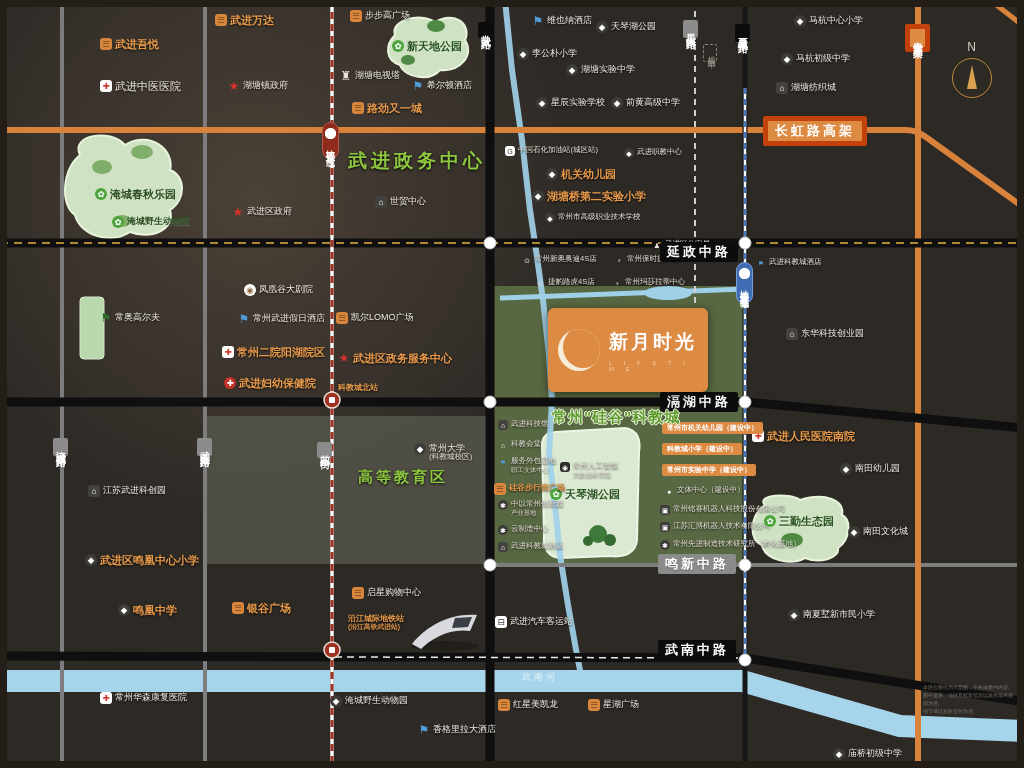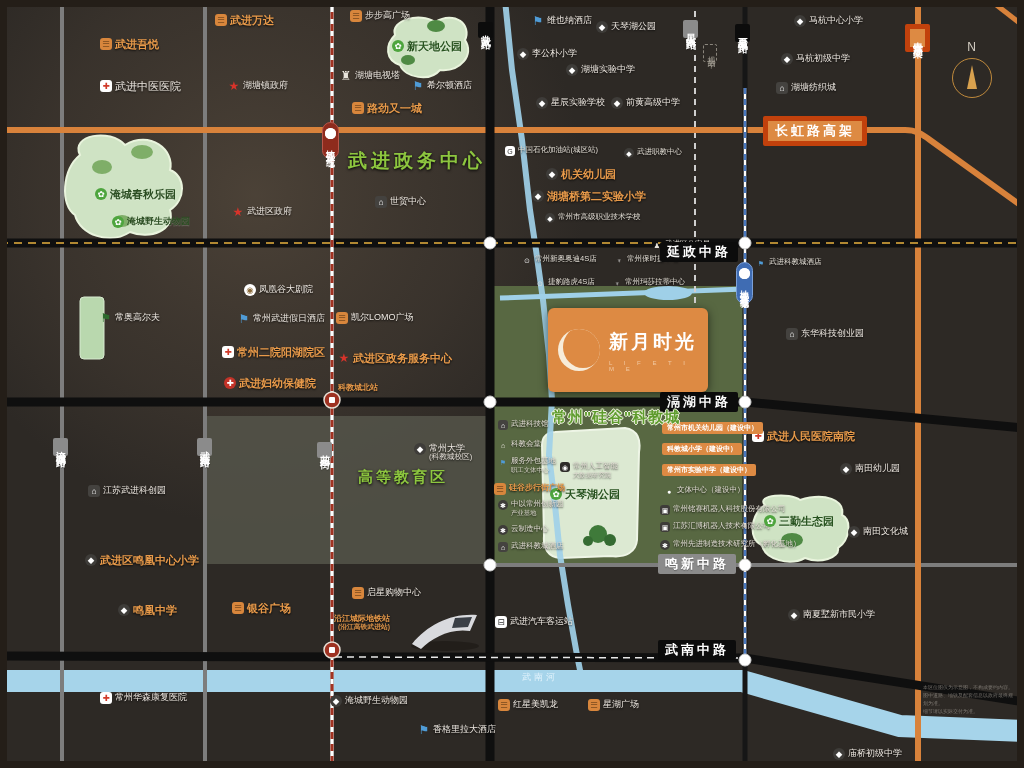--- a/index.html
+++ b/index.html
@@ -600,21 +600,21 @@
         <span class="lbl">
           <div>星湖广场</div>
         </span>
       </div>
       <div class="poi " style="left: 352px; top: 587px;">
         <span class="ic" style="background: rgb(216, 134, 60); color: rgb(122, 74, 30);">☰</span>
         <span class="lbl">
           <div>启星购物中心</div>
         </span>
       </div>
-      <div class="poi orange-tiny" style="left: 334px; top: 614px; text-align: right;">
+      <div class="poi orange-tiny" style="left: 348px; top: 614px;">
         <span class="lbl">
           <div>沿江城际地铁站</div>
           <div class="sub">(沿江高铁武进站)</div>
         </span>
       </div>
       <div class="poi " style="left: 495px; top: 616px;">
         <span class="ic" style="background: rgb(255, 255, 255); color: rgb(51, 51, 51);">⊟</span>
         <span class="lbl">
           <div>武进汽车客运站</div>
         </span>

